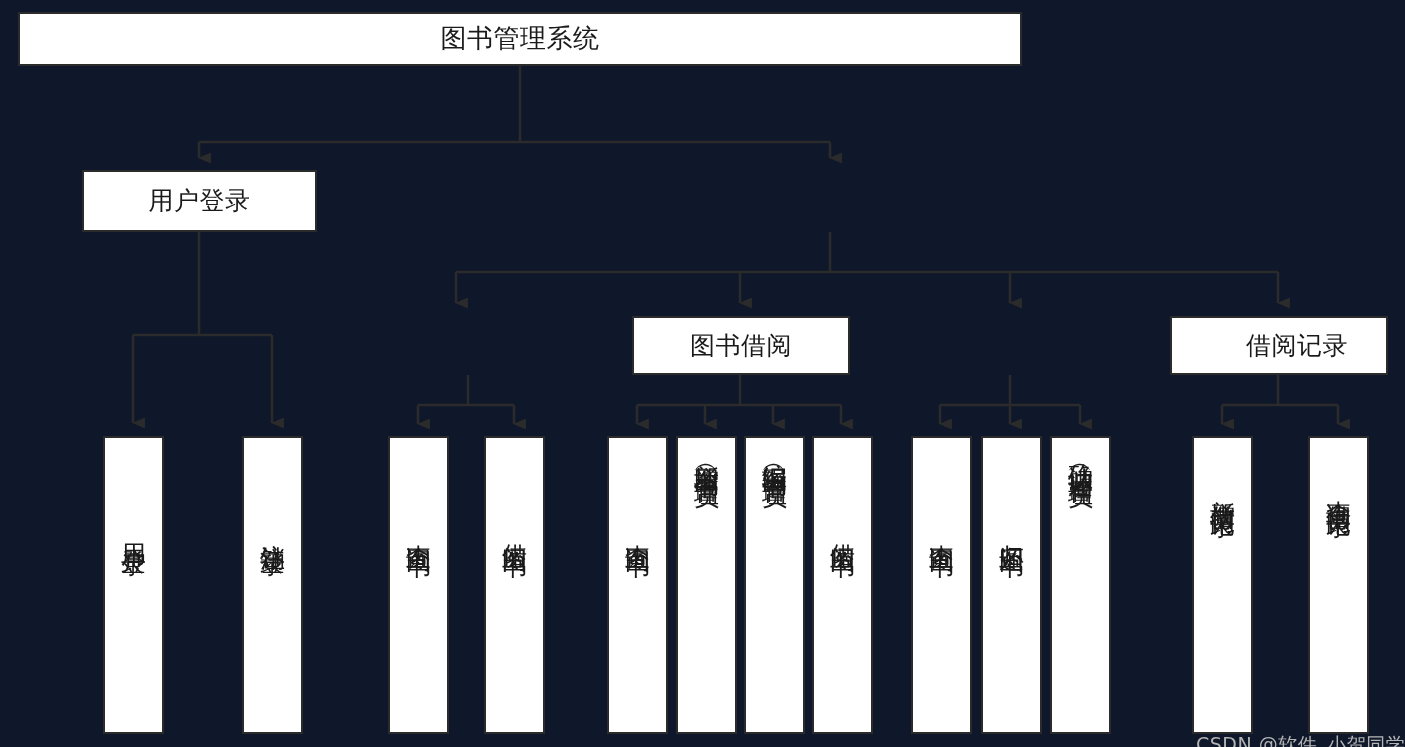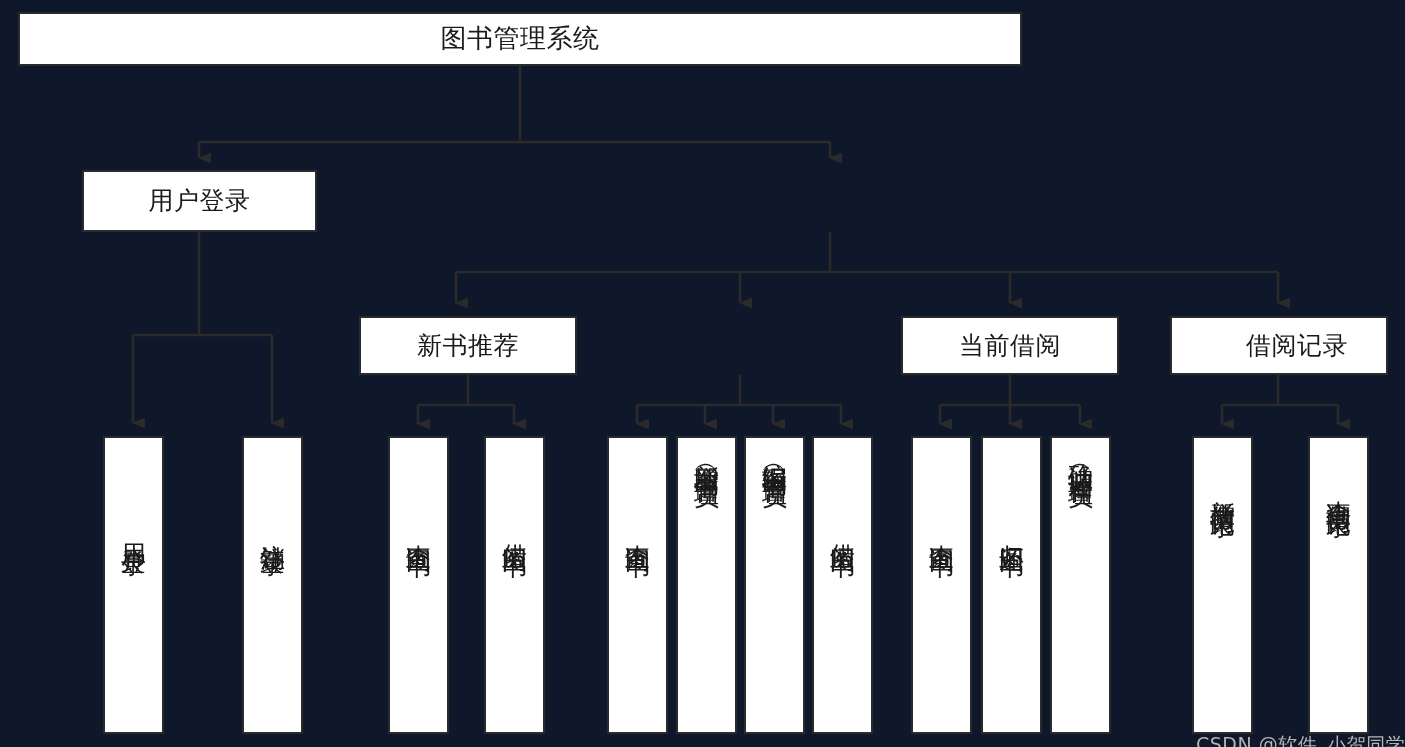--- a/index.html
+++ b/index.html
@@ -129,25 +129,22 @@
   </svg>
 
   <div class="node horiz root" style="left:18px; top:12px; width:1004px; height:54px;">
     <span class="label">图书管理系统</span>
   </div>
 
   <div class="node horiz" style="left:82px; top:170px; width:235px; height:62px;">
     <span class="label">用户登录</span>
   </div>
 
-  <div class="node horiz" style="left:359px; top:316px; width:218px; height:59px;">
-    <span class="label">新书推荐</span>
-  </div>
-  <div class="node horiz" style="left:901px; top:316px; width:218px; height:59px;">
-    <span class="label">当前借阅</span>
+  <div class="node horiz" style="left:632px; top:316px; width:218px; height:59px;">
+    <span class="label">图书借阅</span>
   </div>
   <div class="node horiz" style="left:1170px; top:316px; width:218px; height:59px;padding-left:36px;">
     <span class="label">借阅记录</span>
   </div>
 
   <div class="node vert" style="left:103px; top:436px; width:61px; height:298px; padding-top:86px;">
     <span class="label">用户登录</span>
   </div>
   <div class="node vert" style="left:242px; top:436px; width:61px; height:298px; padding-top:86px;">
     <span class="label">注销登录</span>

